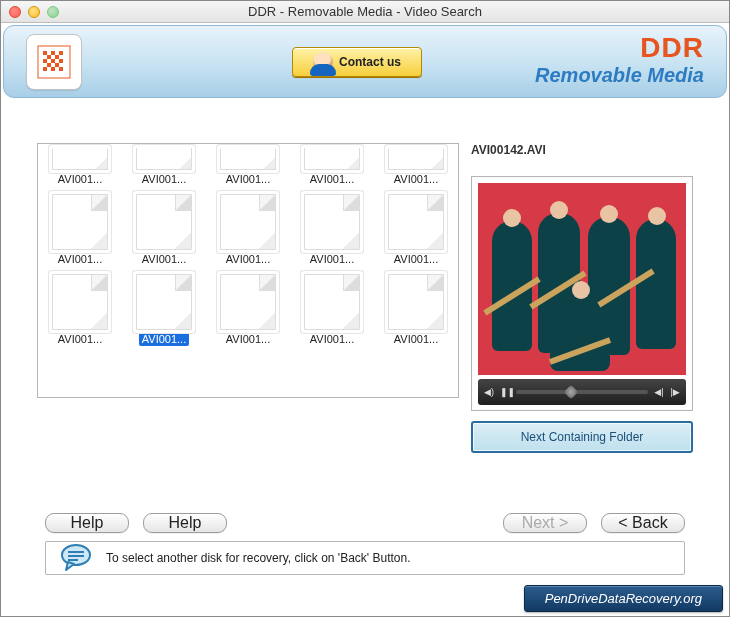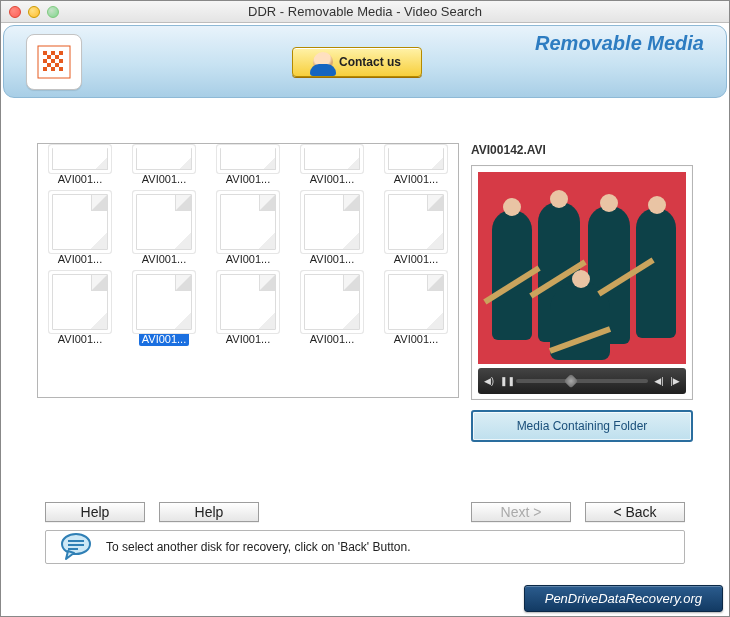--- a/index.html
+++ b/index.html
@@ -33,21 +33,21 @@
 .file-item { width:78px; text-align:center; padding-top:2px; cursor:pointer; }
 .file-icon { width:56px; height:56px; margin:0 auto 2px; border:1px solid #dcdcdc; background:linear-gradient(150deg,#fff 0 78%, transparent 78%),linear-gradient(-45deg,#eee 0 15%, transparent 15%); position:relative; border-radius:1px; box-shadow:0 0 0 3px #fff, 0 0 0 4px #e6e6e6; }
 .file-icon::after{content:""; position:absolute; top:0; right:0; width:15px; height:15px; background:linear-gradient(135deg,#f5f5f5 48%, #ddd 52%); border-left:1px solid #ddd; border-bottom:1px solid #ddd;}
 .file-item.partial .file-icon{ height:22px; border-top:none; }
 .file-item.partial .file-icon::after{display:none;}
 .file-label { display:inline-block; padding:1px 3px; font-size:11px; color:#222; max-width:64px; white-space:nowrap; overflow:hidden; text-overflow:ellipsis; }
 .file-item.selected .file-label { background:#1a6fe0; color:#fff; border-radius:2px; }
 
 
 .preview-col { flex:1; }
-.preview-title { font-size:12px; font-weight:bold; color:#333; margin-bottom:8px; }
+.preview-title { font-size:12px; font-weight:bold; color:#333; margin-bottom:19px; }
 .preview-box { width:222px; height:235px; border:1px solid #b5b5b5; padding:6px; background:#fff; box-shadow:inset 0 0 2px rgba(0,0,0,.05); }
 .preview-img { width:100%; height:192px; background:#d63a46; position:relative; overflow:hidden; }
 
 .band { position:absolute; inset:0; }
 .band .p { position:absolute; background:#0d4148; border-radius:50% 50% 0 0; }
 .band .p1{left:14px; top:38px; width:40px; height:130px; border-radius:20px 20px 6px 6px;}
 .band .p2{left:60px; top:30px; width:42px; height:140px; border-radius:20px 20px 6px 6px;}
 .band .p3{left:110px; top:34px; width:42px; height:138px; border-radius:20px 20px 6px 6px;}
 .band .p4{right:10px; top:36px; width:40px; height:130px; border-radius:20px 20px 6px 6px;}
 .band .p5{left:72px; top:110px; width:60px; height:78px; border-radius:28px 28px 8px 8px;}
@@ -58,21 +58,21 @@
 
 .player { margin-top:4px; height:26px; background:linear-gradient(#444,#1f1f1f); border-radius:3px; display:flex; align-items:center; padding:0 6px; color:#ddd; font-size:9px; gap:6px; position:relative; }
 .player .track { flex:1; height:4px; background:#555; border-radius:2px; position:relative; }
 .player .track::before{content:""; position:absolute; left:38%; top:-3px; width:10px; height:10px; background:radial-gradient(#aaa,#666); border-radius:2px; transform:rotate(45deg);}
 .pbtn { cursor:pointer; width:10px; text-align:center; }
 
 .open-folder { display:block; width:222px; margin-top:10px; padding:7px 0; background:linear-gradient(#dbeef5,#bfe0ee); border:2px solid #2a6d9e; color:#1a4f7a; font-size:12px; text-align:center; border-radius:3px; cursor:pointer; box-shadow: inset 0 0 0 1px rgba(255,255,255,.7); }
 
 
 .nav-row { display:flex; padding: 0 36px; margin-top: 60px; gap:14px; }
-.mac-btn { width:100px; height:20px; background:linear-gradient(#fff,#f2f2f2 50%,#e6e6e6); border:1px solid #9d9d9d; border-radius:0; font-size:14px; color:#222; cursor:pointer; box-shadow:0 1px 0 rgba(0,0,0,.06); }
+.mac-btn { width:84px; height:20px; background:linear-gradient(#fff,#f2f2f2 50%,#e6e6e6); border:1px solid #9d9d9d; border-radius:9px; font-size:16px; color:#222; cursor:pointer; box-shadow:0 1px 0 rgba(0,0,0,.06); }
 .mac-btn:disabled{ color:#aaa; cursor:default; }
 .nav-row .spacer{flex:1;}
 
 .hint-box { margin: 8px 36px 0; border:1px solid #b5b5b5; border-radius:2px; padding:0 14px; display:flex; align-items:center; gap:14px; background:#fff; box-shadow:inset 0 0 0 1px #fff; }
 .hint-icon { width:32px; height:32px; }
 .hint-text { font-size:12px; color:#222; }
 
 .footer-badge { position:absolute; bottom:4px; right:6px; background:linear-gradient(#2b5c8e,#123a63); color:#fff; font-size:13px; font-style:italic; padding:5px 20px; border:1px solid #0b2846; border-radius:3px; box-shadow:0 1px 0 rgba(255,255,255,.25) inset, 0 1px 2px rgba(0,0,0,.3); }
 </style>
 </head>
@@ -106,20 +106,21 @@
           <rect x="14" y="22" width="4" height="4"></rect>
           <rect x="22" y="22" width="4" height="4"></rect>
       </g>
     </svg>
   </div>
   <button class="contact-btn">
     <span class="avatar"></span>
     <span>Contact us</span>
   </button>
   <div class="brand">
+    <div class="ddr">DDR</div>
     <div class="rm">Removable Media</div>
   </div>
 </div>
 
 <div class="main">
   <div class="content-row">
     <div class="file-grid-wrap">
       <div class="file-grid" id="file-grid">
           <div class="file-item partial"><div class="file-icon"></div><span class="file-label">AVI001...</span></div>
           <div class="file-item partial"><div class="file-icon"></div><span class="file-label">AVI001...</span></div>
@@ -160,21 +161,21 @@
           </div>
         </div>
         <div class="player">
           <span class="pbtn">◀)</span>
           <span class="pbtn">❚❚</span>
           <div class="track"></div>
           <span class="pbtn">◀|</span>
           <span class="pbtn">|▶</span>
         </div>
       </div>
-      <button class="open-folder">Media Containing Folder</button>
+      <button class="open-folder">Next Containing Folder</button>
     </div>
   </div>
 
   <div class="nav-row">
     <button class="mac-btn">Help</button>
     <button class="mac-btn">Help</button>
     <div class="spacer"></div>
     <button class="mac-btn" disabled="">Next &gt;</button>
     <button class="mac-btn">&lt; Back</button>
   </div>

